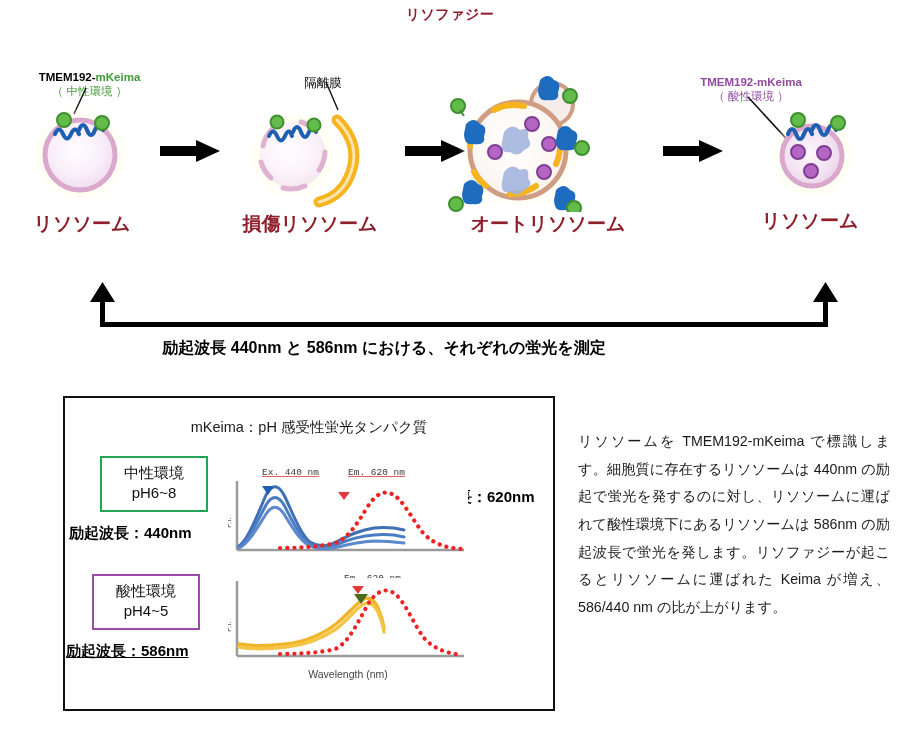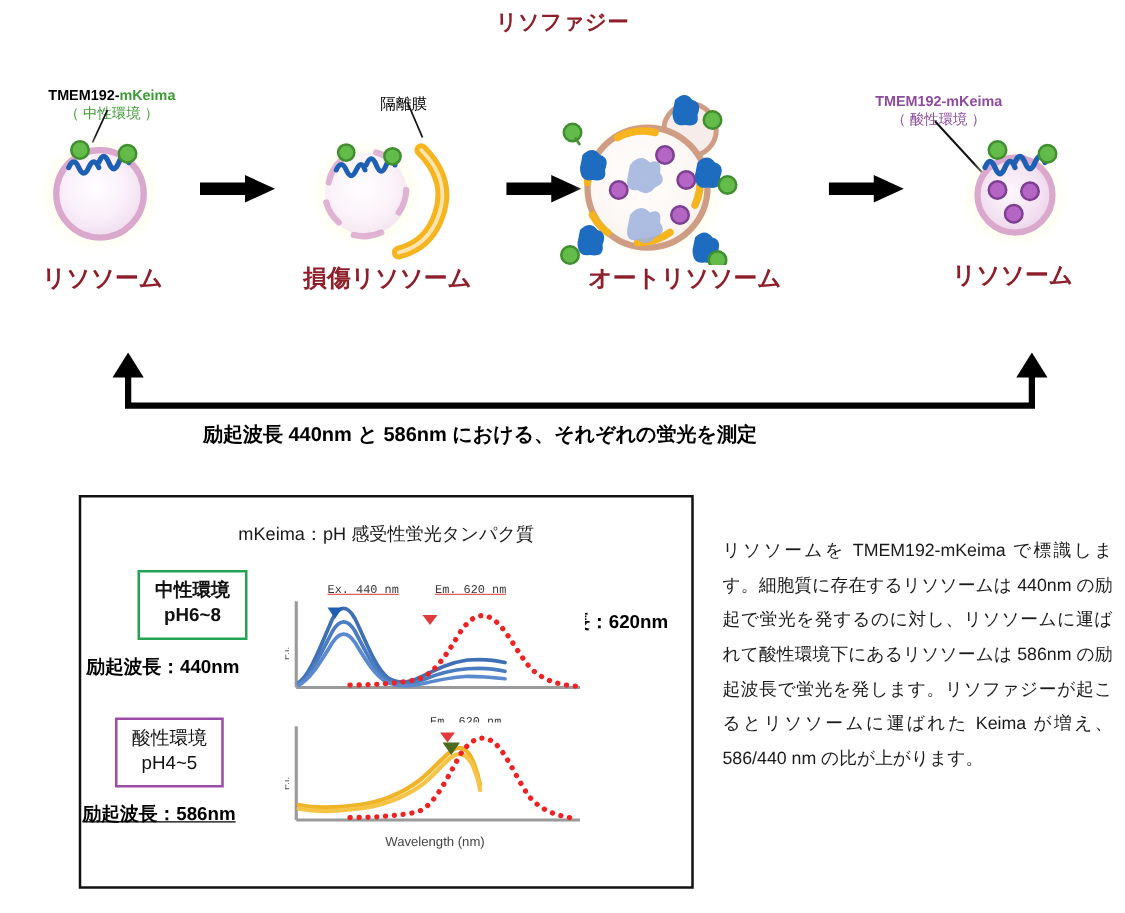--- a/index.html
+++ b/index.html
@@ -8,21 +8,21 @@
     width:900px;height:730px;position:relative;overflow:hidden;
     background:#ffffff;
     font-family:"Liberation Sans","DejaVu Sans",sans-serif;
     color:#111;
   }
   .abs{position:absolute;}
 
   
   #main-title{
     left:0;top:6px;width:900px;text-align:center;
-    font-size:17px;font-weight:bold;color:#8e1f2a;letter-spacing:.5px;
+    font-size:14px;font-weight:bold;color:#8e1f2a;letter-spacing:.5px;
   }
 
   
   .stage-label{
     font-size:19px;font-weight:bold;color:#8e1f2a;text-align:center;
     line-height:1.15;
   }
 
   
   .callout{font-size:11.5px;font-weight:bold;line-height:1.25;text-align:center;margin-top:12px;}
@@ -279,27 +279,27 @@
     <rect x="753" y="14" width="5" height="28" stroke="none"></rect>
     <polygon points="32.5,0 45,20 20,20" stroke="none"></polygon>
     <polygon points="755.5,0 768,20 743,20" stroke="none"></polygon>
   </g>
 </svg>
 <div class="abs" id="measure-text" style="top:338px;">励起波長 440nm と 586nm における、それぞれの蛍光を測定</div>
 
 <div class="abs" id="spectra-panel"></div>
 <div class="abs" id="panel-title">mKeima：pH 感受性蛍光タンパク質</div>
 
-<div class="abs ph-box neutral" style="left:110px;top:456px;width:88px;font-weight:bold;">
+<div class="abs ph-box neutral" style="left:100px;top:456px;width:108px;">
   <div>中性環境</div>
   <div>pH6~8</div>
 </div>
 <div class="abs ex-label" style="left:69px;top:524px;">励起波長：440nm</div>
 
-<div class="abs ph-box acidic" style="left:92px;top:574px;width:87px;">
+<div class="abs ph-box acidic" style="left:92px;top:574px;width:108px;">
   <div>酸性環境</div>
   <div>pH4~5</div>
 </div>
 <div class="abs ex-label" style="left:66px;top:642px;text-decoration:underline;">励起波長：586nm</div>
 
 <div class="abs ex-label" style="left:412px;top:488px;">励起波長：620nm</div>
 
 <div class="abs chart-note" style="left:262px;top:466px;"><u>Ex. 440 nm</u></div>
 <div class="abs chart-note" style="left:348px;top:466px;"><u>Em. 620 nm</u></div>
 

